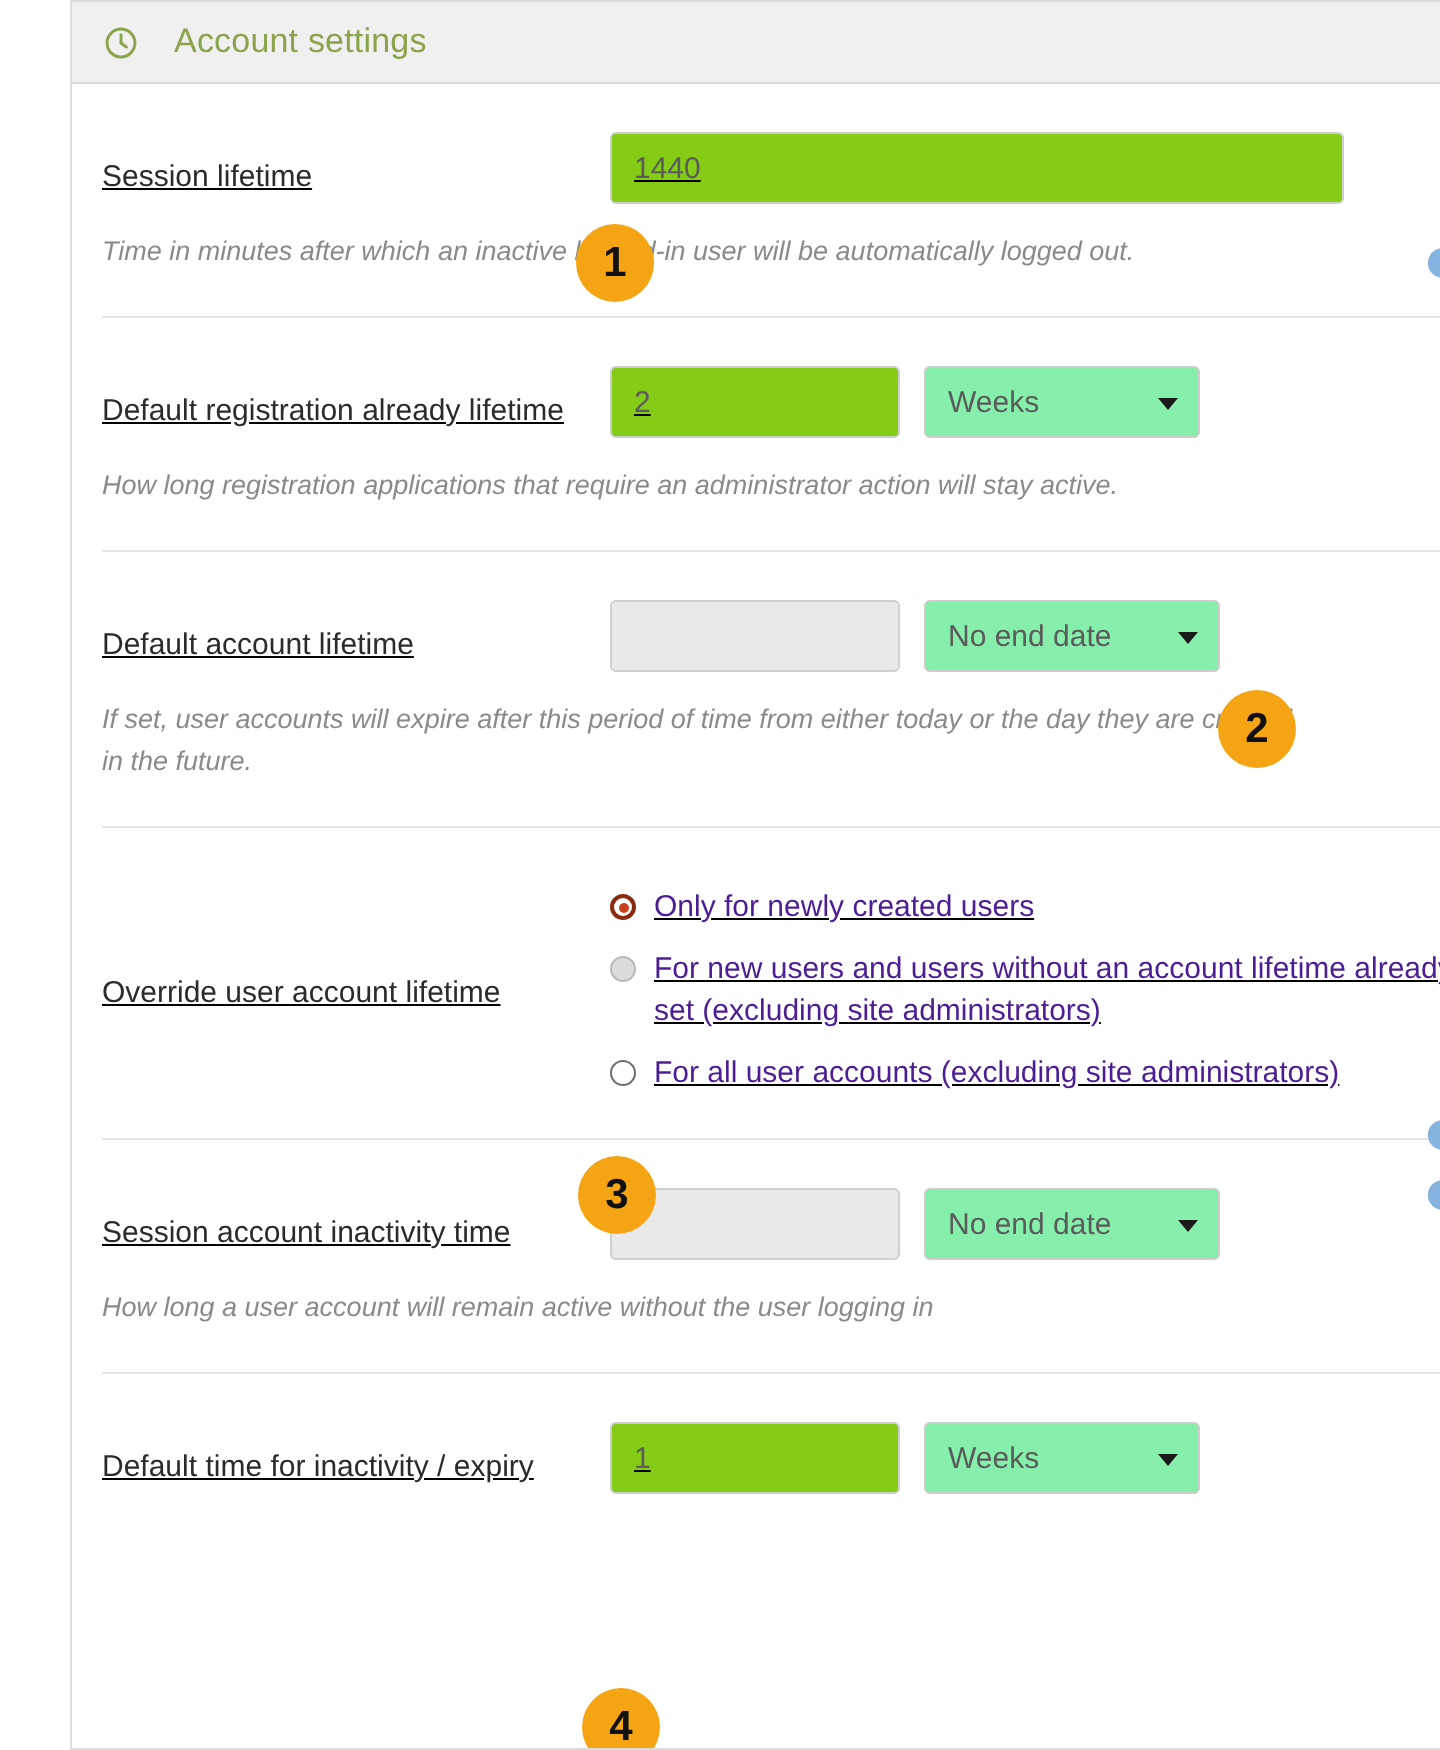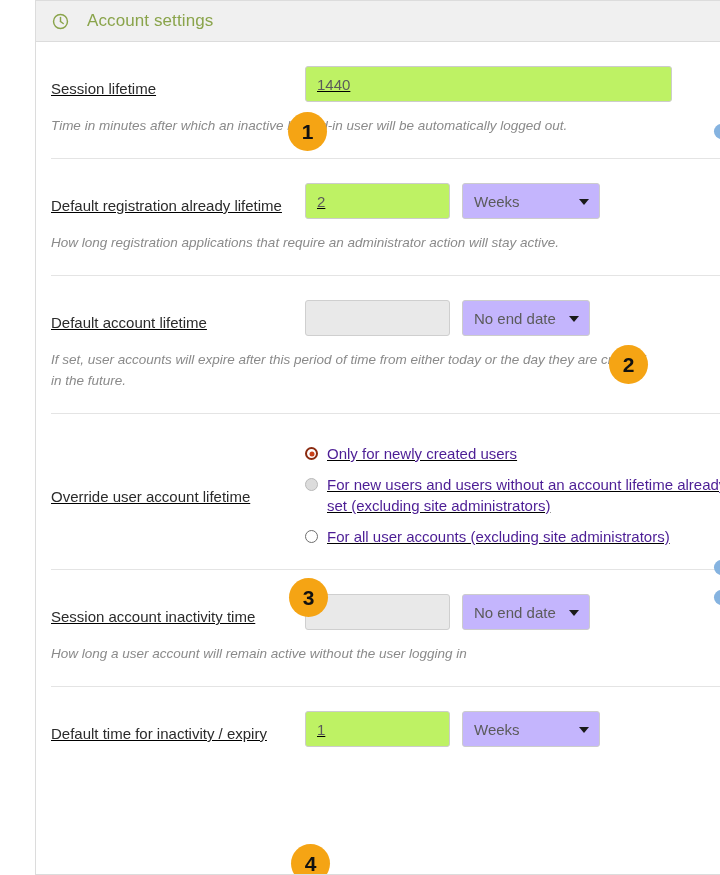--- a/index.html
+++ b/index.html
@@ -86,21 +86,21 @@
     display: flex;
     align-items: flex-start;
     gap: 12px;
   }
 
   
   .txt {
     height: 36px;
     border: 1px solid #cccccc;
     border-radius: 3px;
-    background: #bef264;
+    background: #84cc16;
     font-family: "Liberation Sans", sans-serif;
     font-size: 15px;
     color: #5b5b5b;
     padding: 0 11px;
     box-sizing: border-box;
     outline: none;
   }
   .txt.wide  { width: 367px; }
   .txt.small { width: 145px; }
   .txt:disabled,
@@ -111,34 +111,34 @@
   }
 
   .sel-wrap {
     position: relative;
     display: inline-block;
   }
   .sel {
     height: 36px;
     border: 1px solid #cccccc;
     border-radius: 3px;
-    background: #c4b5fd;
+    background: #86efac;
     font-family: "Liberation Sans", sans-serif;
     font-size: 15px;
     color: #5b5b5b;
     padding: 0 30px 0 11px;
     box-sizing: border-box;
     outline: none;
     -webkit-appearance: none;
     -moz-appearance: none;
     appearance: none;
     cursor: pointer;
   }
   .sel.w-weeks { width: 138px; }
-  .sel.w-noend { width: 128px; }
+  .sel.w-noend { width: 148px; }
   .sel-arrow {
     position: absolute;
     right: 11px;
     top: 50%;
     margin-top: -2px;
     width: 0; height: 0;
     border-left: 5px solid transparent;
     border-right: 5px solid transparent;
     border-top: 6px solid #1a1a1a;
     pointer-events: none;

